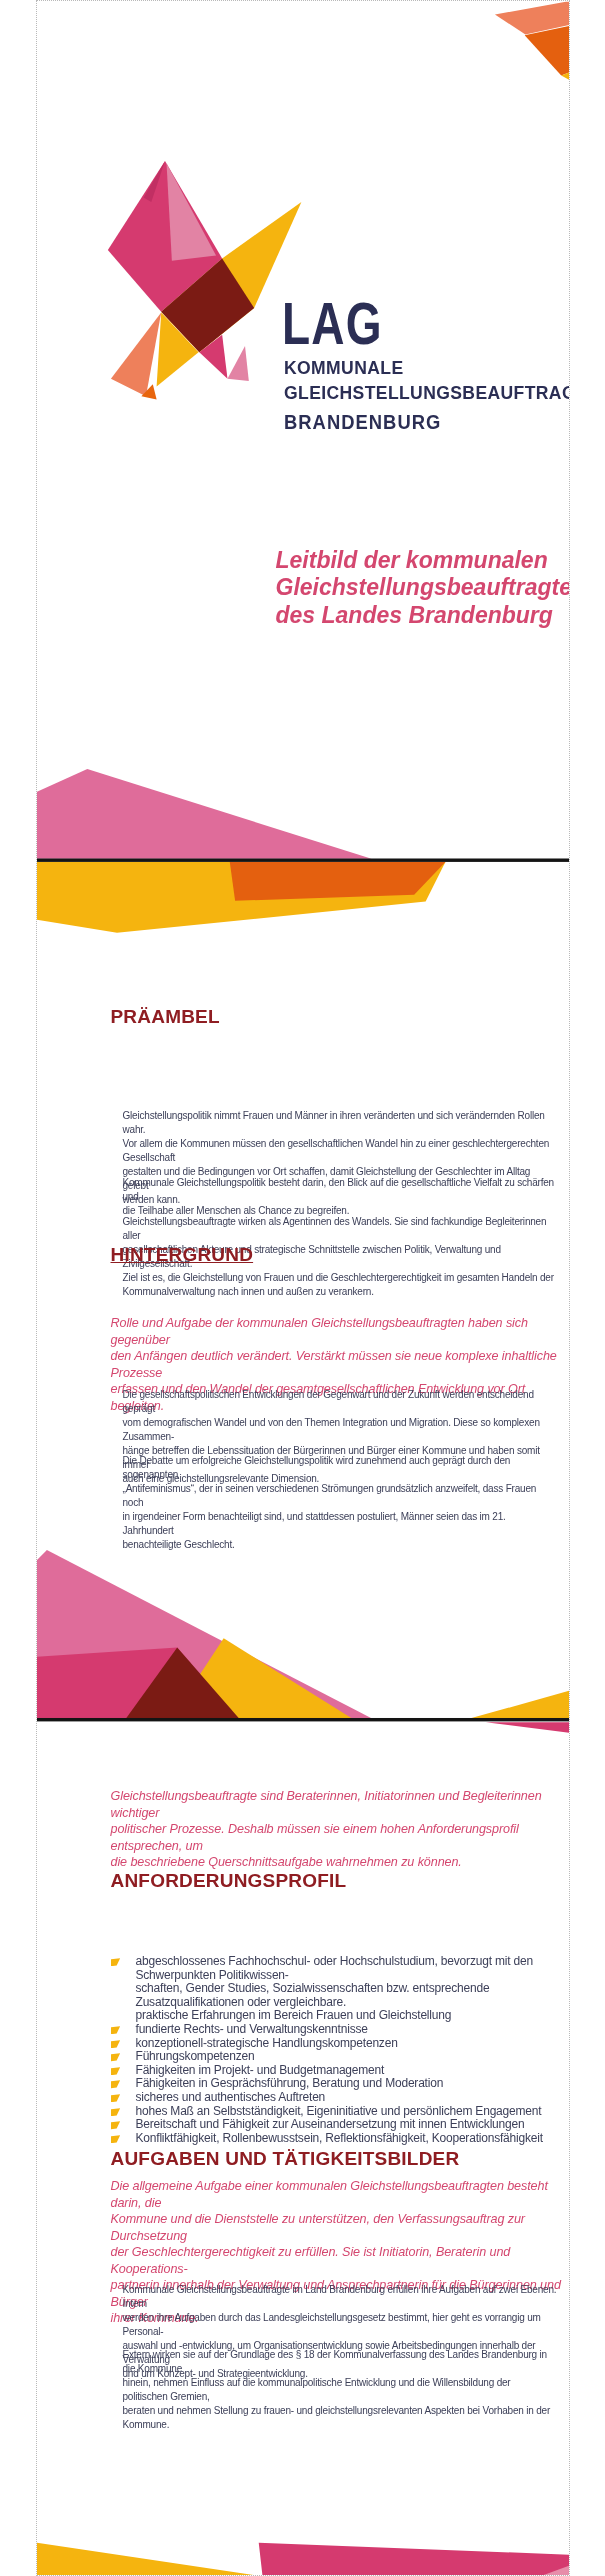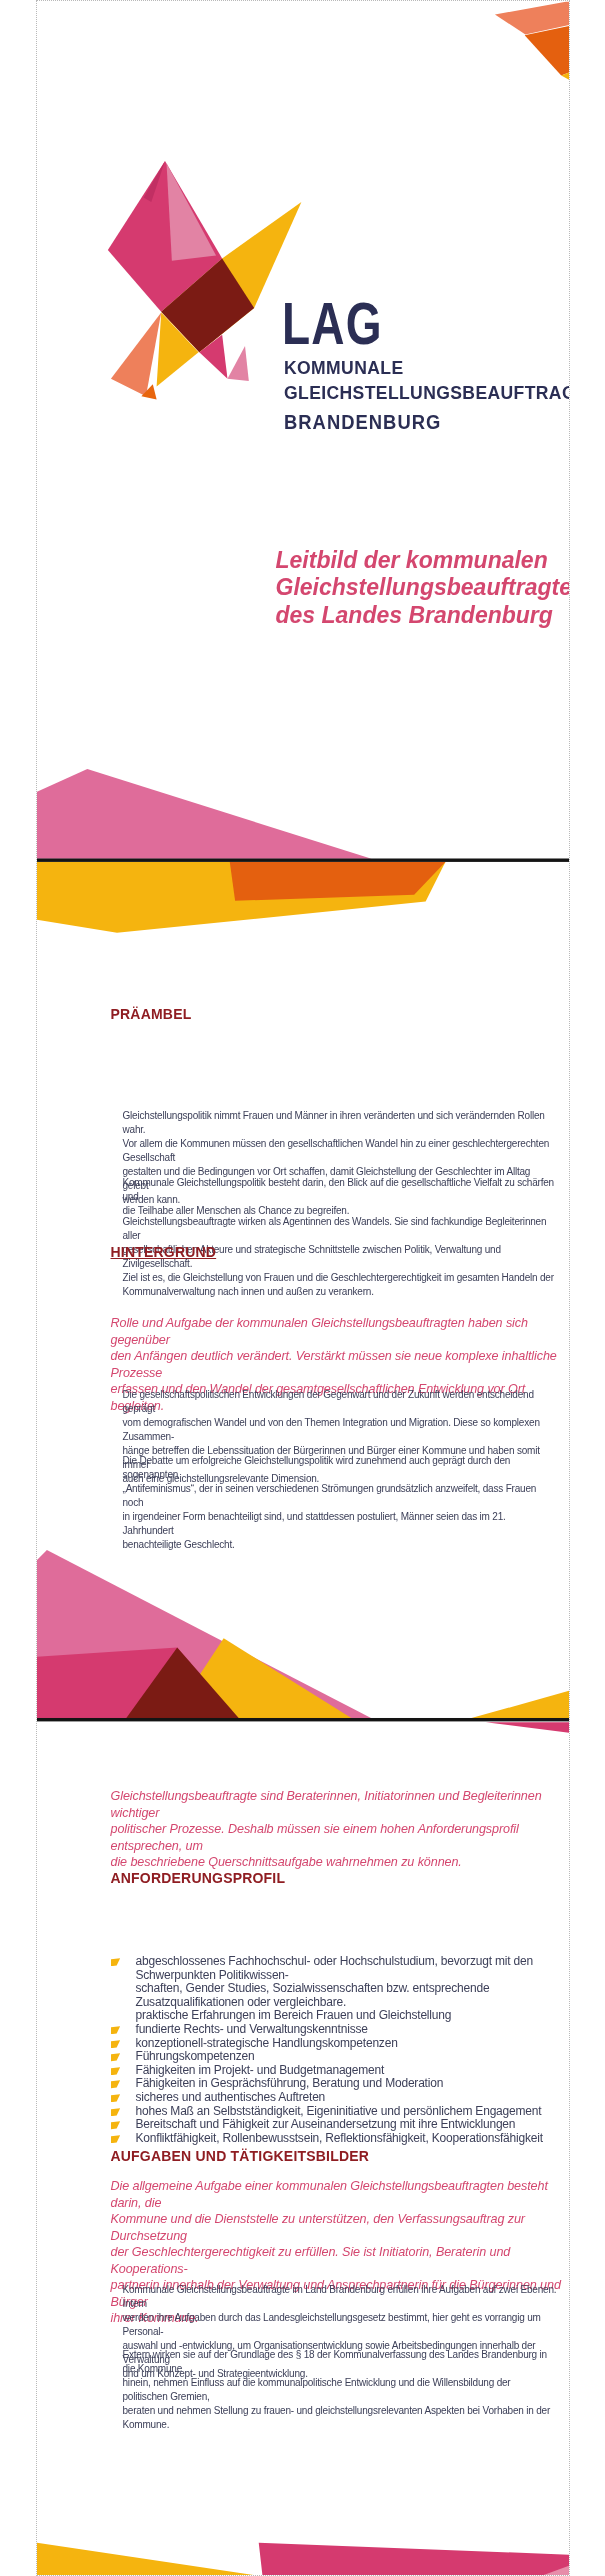--- a/index.html
+++ b/index.html
@@ -30,21 +30,21 @@
   .logo-sub-bold {
     font-size:20px; font-weight:800; color:var(--navy);
     line-height:1; letter-spacing:1.1px; white-space:nowrap;
     transform:scaleX(0.92); transform-origin:left top;
   }
   .doc-title {
     font-size:23px; font-style:italic; font-weight:600;
     color:var(--pink); line-height:27.4px; white-space:pre-line;
   }
   .h2 {
-    font-size:14px; font-weight:700; color:var(--heading);
+    font-size:19px; font-weight:700; color:var(--heading);
     line-height:1; letter-spacing:0.2px; white-space:nowrap;
     margin:0;
   }
   .lead {
     font-size:12.6px; font-style:italic; font-weight:500;
     color:var(--pink); line-height:16.5px;
     white-space:pre-line; letter-spacing:-0.1px;
   }
   .body-p {
     font-size:10px; font-weight:400; color:var(--body_text);
@@ -161,21 +161,21 @@
           <polygon points="0,2 16,0 10,13 0,14" style="fill:var(--yellow)"></polygon>
         </svg><span>Fähigkeiten in Gesprächsführung, Beratung und Moderation</span></li>
     <li><svg class="flag" width="9.1" height="8.4" viewBox="0 0 16 14">
           <polygon points="0,2 16,0 10,13 0,14" style="fill:var(--yellow)"></polygon>
         </svg><span>sicheres und authentisches Auftreten</span></li>
     <li><svg class="flag" width="9.1" height="8.4" viewBox="0 0 16 14">
           <polygon points="0,2 16,0 10,13 0,14" style="fill:var(--yellow)"></polygon>
         </svg><span>hohes Maß an Selbstständigkeit, Eigeninitiative und persönlichem Engagement</span></li>
     <li><svg class="flag" width="9.1" height="8.4" viewBox="0 0 16 14">
           <polygon points="0,2 16,0 10,13 0,14" style="fill:var(--yellow)"></polygon>
-        </svg><span>Bereitschaft und Fähigkeit zur Auseinandersetzung mit ihre Entwicklungen</span></li>
+        </svg><span>Bereitschaft und Fähigkeit zur Auseinandersetzung mit innen Entwicklungen</span></li>
     <li><svg class="flag" width="9.1" height="8.4" viewBox="0 0 16 14">
           <polygon points="0,2 16,0 10,13 0,14" style="fill:var(--yellow)"></polygon>
         </svg><span>Konfliktfähigkeit, Rollenbewusstsein, Reflektionsfähigkeit, Kooperationsfähigkeit</span></li>
   </ul>
 
   <h2 class="abs h2" style="left:74px; top:2148px;">AUFGABEN UND TÄTIGKEITSBILDER</h2>
   <div class="abs lead" style="left:74px; top:2177px;">Die allgemeine Aufgabe einer kommunalen Gleichstellungsbeauftragten besteht darin, die
 Kommune und die Dienststelle zu unterstützen, den Verfassungsauftrag zur Durchsetzung
 der Geschlechtergerechtigkeit zu erfüllen. Sie ist Initiatorin, Beraterin und Kooperations-
 partnerin innerhalb der Verwaltung und Ansprechpartnerin für die Bürgerinnen und Bürger

